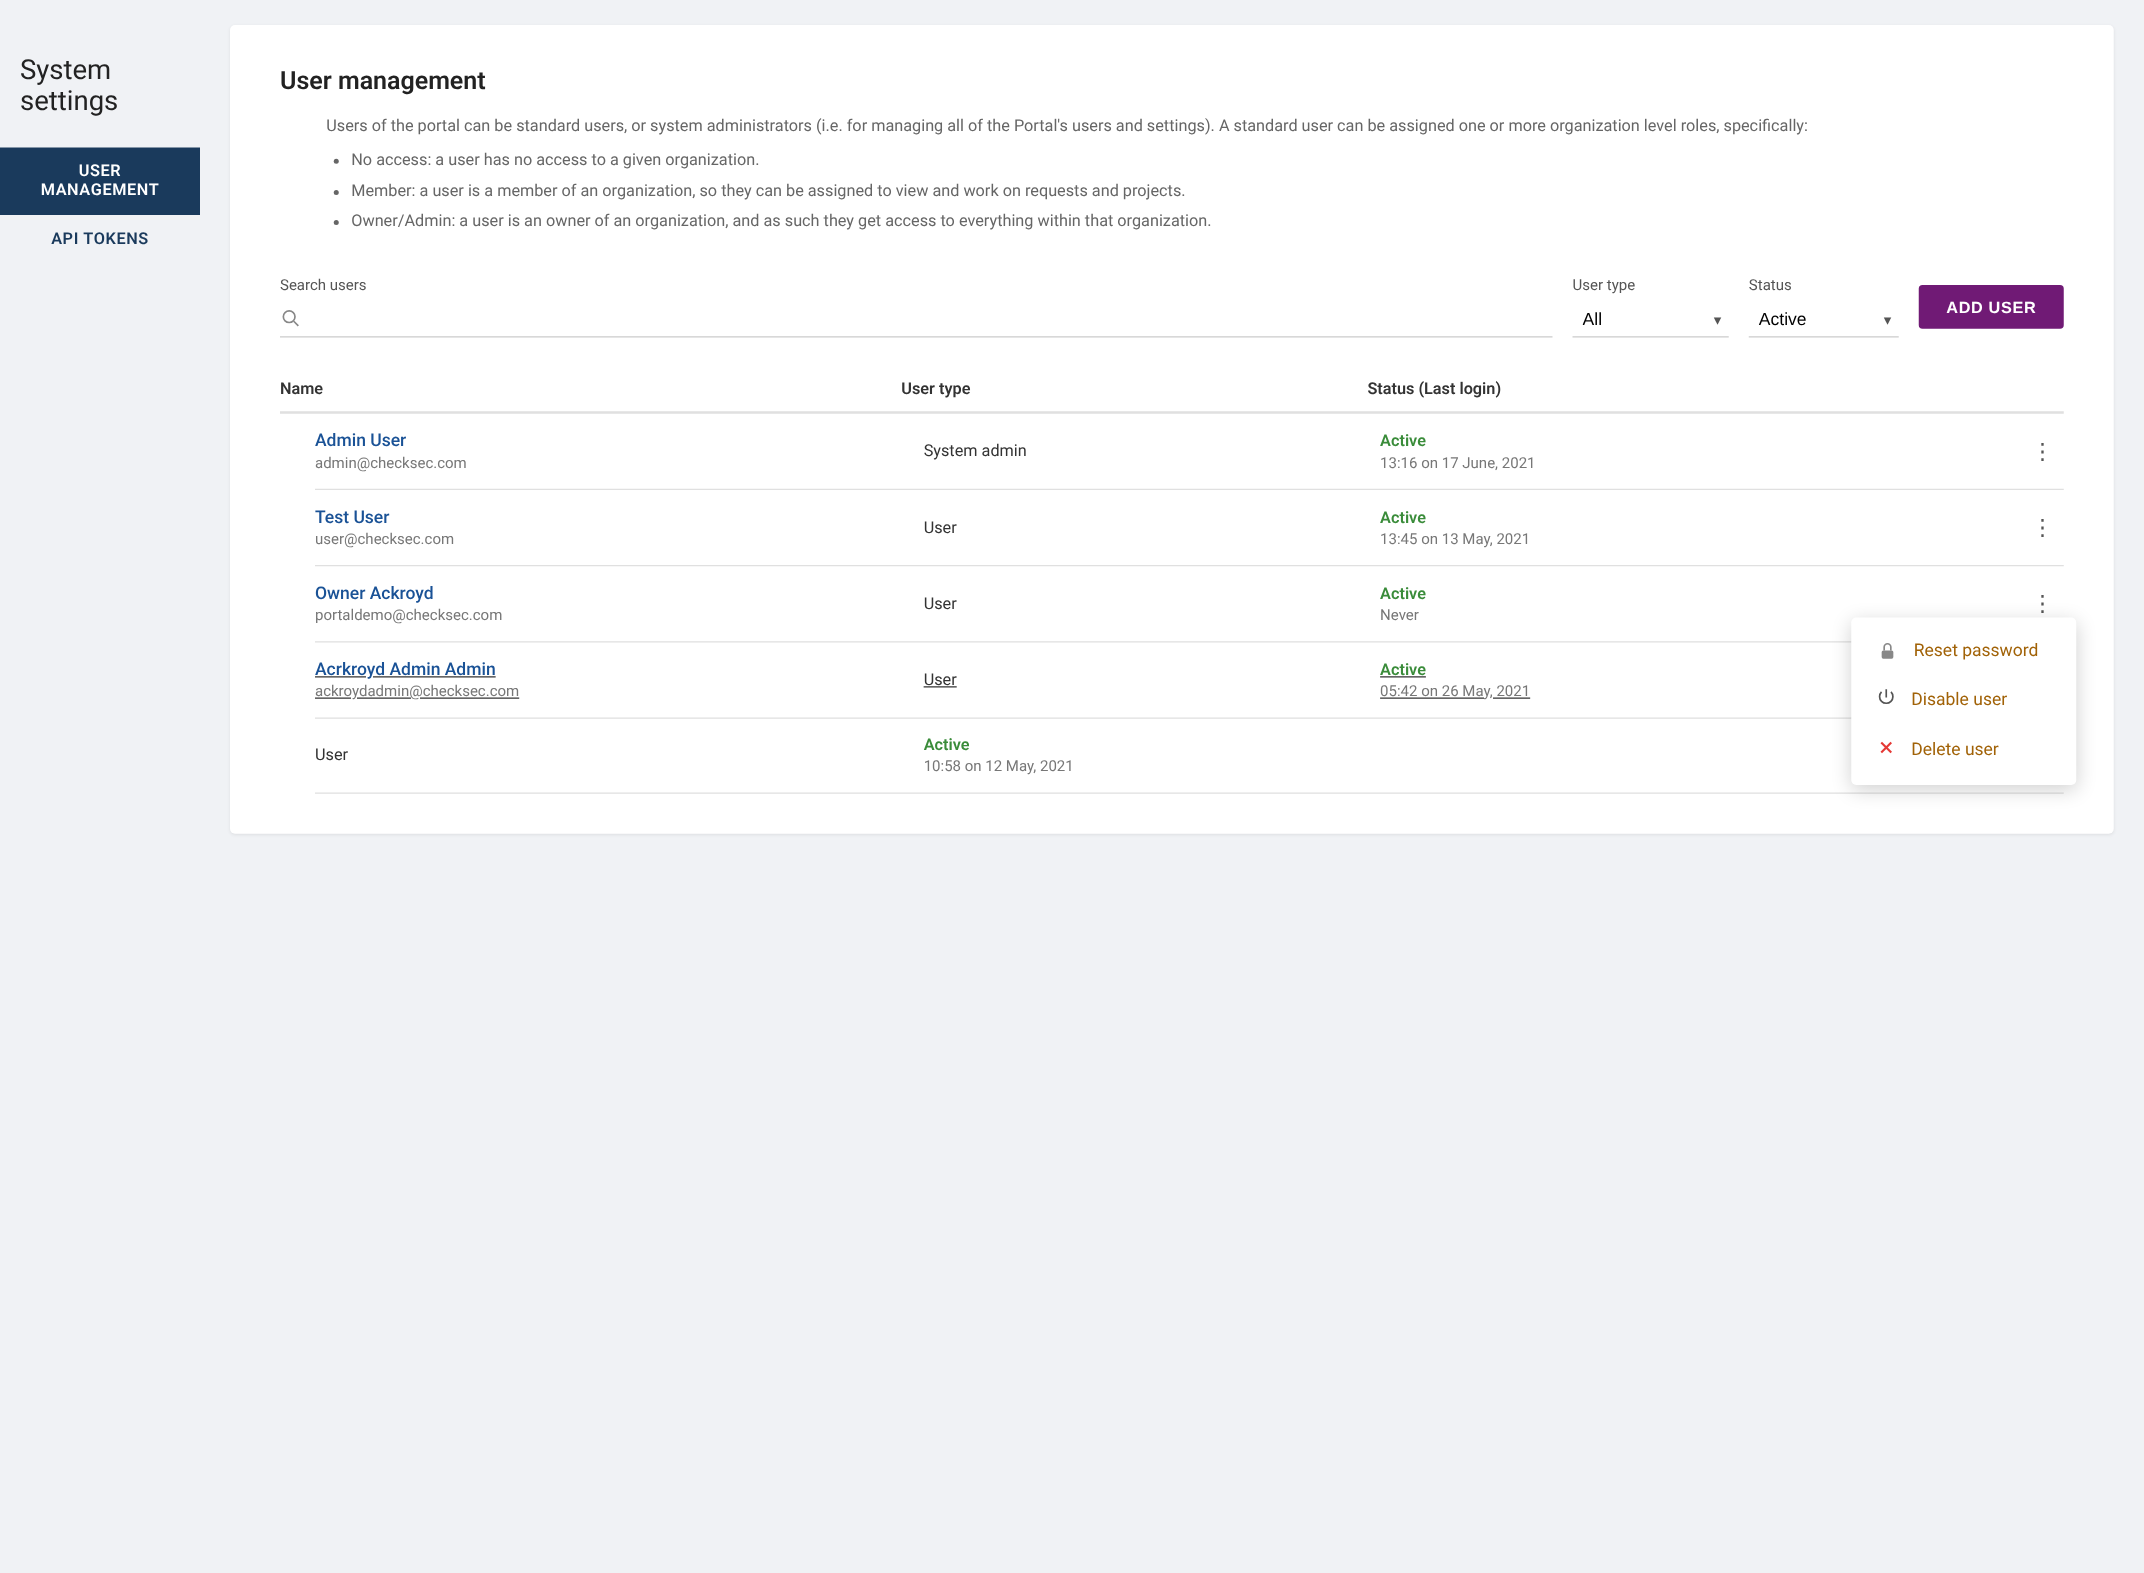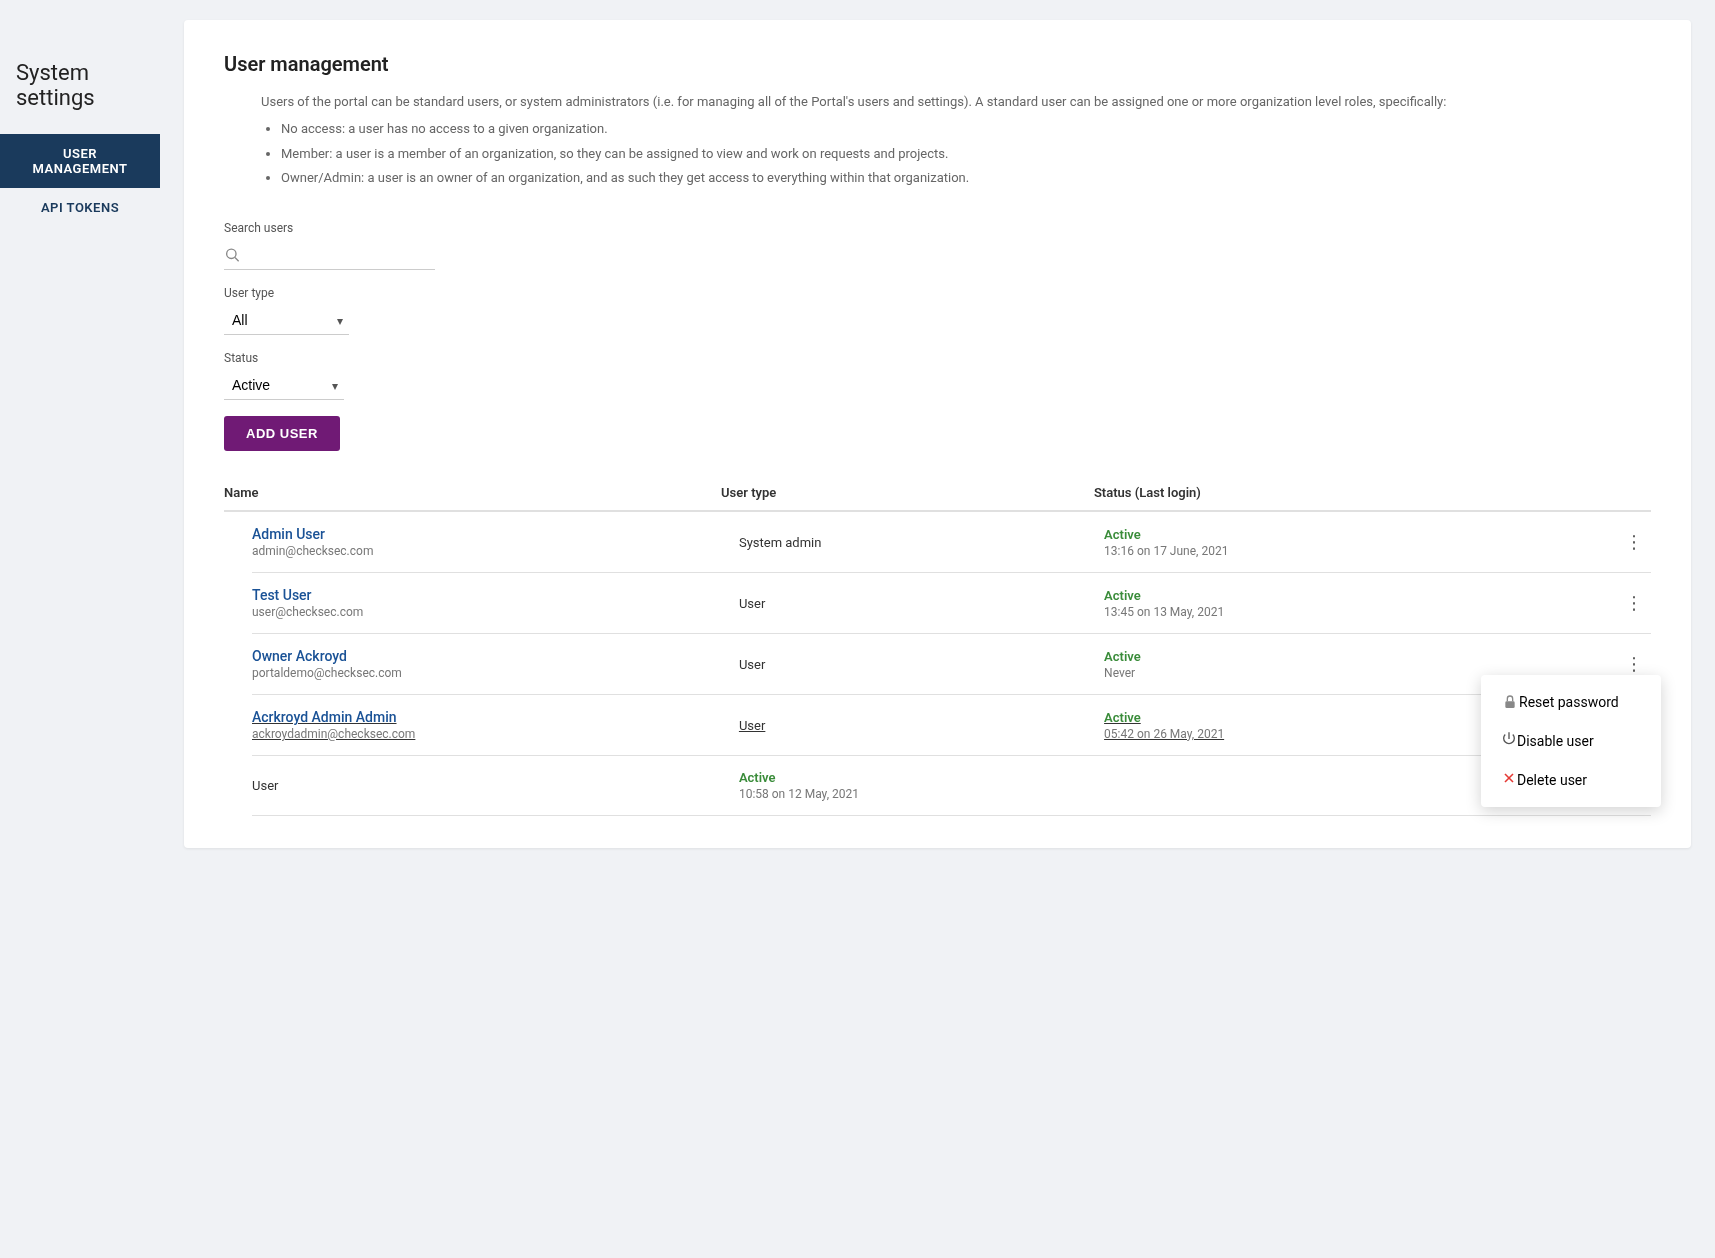--- a/index.html
+++ b/index.html
@@ -9,21 +9,21 @@
       color: #333;
       font-size: 14px;
     }
     .layout {
       display: flex;
       min-height: 100vh;
     }
     .sidebar {
       width: 160px;
       background: #f0f2f5;
-      padding: 36px 0;
+      padding: 20px 0;
       flex-shrink: 0;
     }
     .page-title {
       font-size: 22px;
       font-weight: 400;
       color: #222;
       padding: 24px 16px 24px 16px;
     }
     .sidebar-item {
       display: block;
@@ -69,25 +69,24 @@
     }
     .description ul {
       padding-left: 20px;
       margin-top: 6px;
     }
     .description ul li {
       margin-bottom: 4px;
     }
     .filters-row {
       display: flex;
-      align-items: flex-start;
+      align-items: center;
       gap: 16px;
       margin-top: 32px;
       margin-bottom: 24px;
-      flex-direction: column;
     }
     .filter-group {
       display: flex;
       flex-direction: column;
       gap: 6px;
     }
     .filter-label {
       font-size: 12px;
       color: #555;
     }
@@ -212,24 +211,25 @@
       background: #fff;
       border-radius: 4px;
       box-shadow: 0 4px 16px rgba(0,0,0,0.18);
       z-index: 100;
       min-width: 180px;
       padding: 8px 0;
     }
     .context-menu-item {
       display: flex;
       align-items: center;
+      gap: 12px;
       padding: 10px 20px;
       cursor: pointer;
       font-size: 14px;
-      color: #000000;
+      color: #a16207;
     }
     .menu-icon-lock {
       width: 18px;
       height: 18px;
       display: flex;
       align-items: center;
       justify-content: center;
     }
     .menu-icon-power {
       color: #555;

